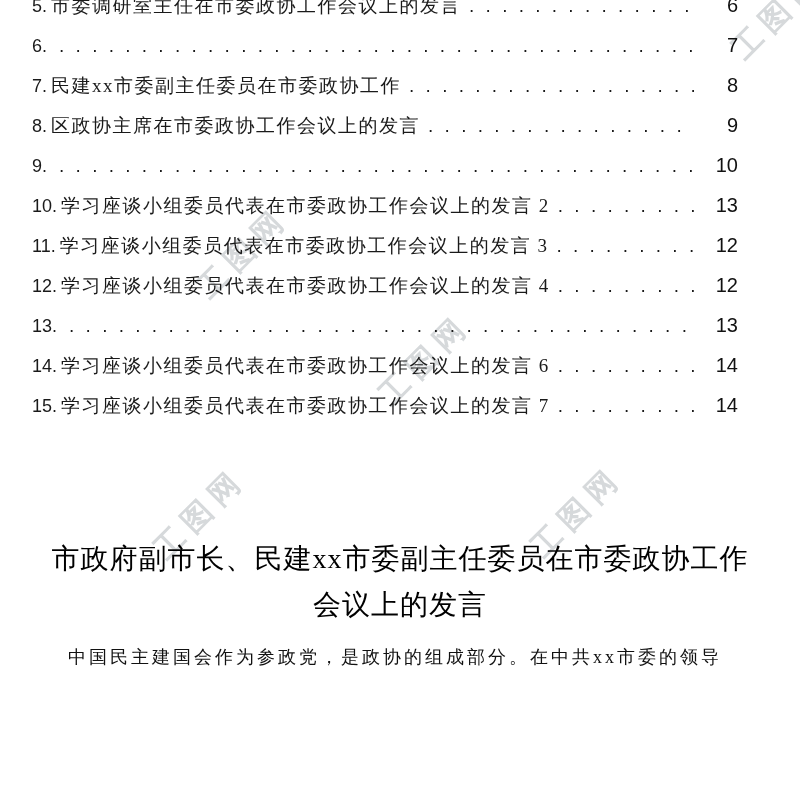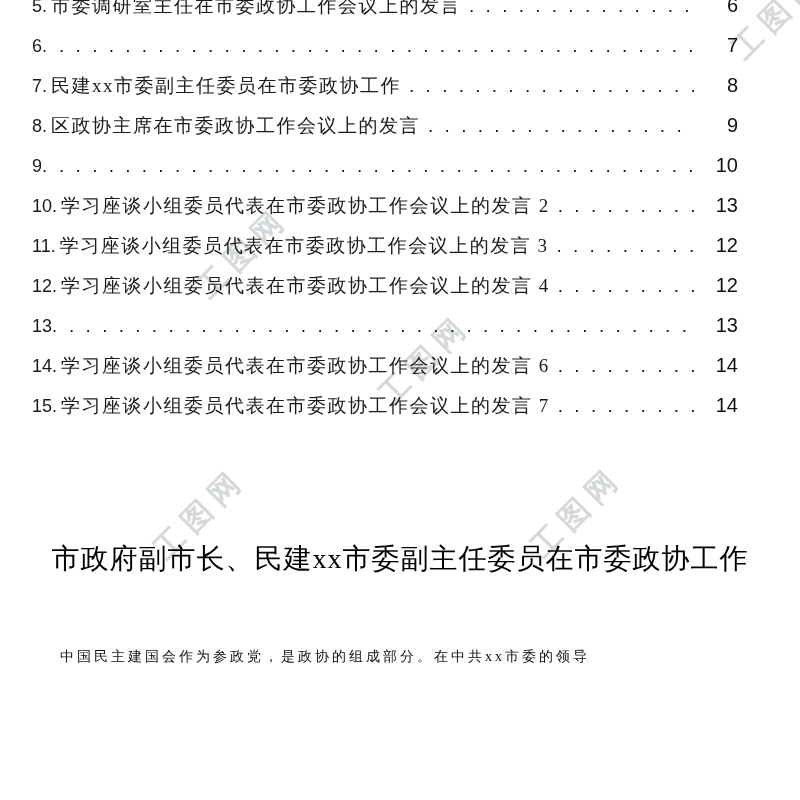--- a/index.html
+++ b/index.html
@@ -87,21 +87,21 @@
     font-size: 28px;
     line-height: 46px;
     letter-spacing: 1px;
     color: #000000;
   }
   .article-para {
     position: absolute;
     top: 644px;
     left: 32px;
     right: 52px;
-    font-size: 14px;
+    font-size: 18px;
     line-height: 26px;
     letter-spacing: 3px;
     text-indent: 2em;
     text-align: justify;
     color: #111111;
   }
 </style>
 </head>
 <body>
 
@@ -184,15 +184,16 @@
     <span class="toc-num">15.</span>
     <span class="toc-title">学习座谈小组委员代表在市委政协工作会议上的发言 7</span>
     <span class="toc-dots"></span>
     <span class="toc-page">14</span>
   </div>
 
 </div>
 
 <div class="article-title">
   <div>市政府副市长、民建xx市委副主任委员在市委政协工作</div>
+  <div>会议上的发言</div>
 </div>
 
 <p class="article-para">中国民主建国会作为参政党，是政协的组成部分。在中共xx市委的领导</p>
 
 </body></html>

